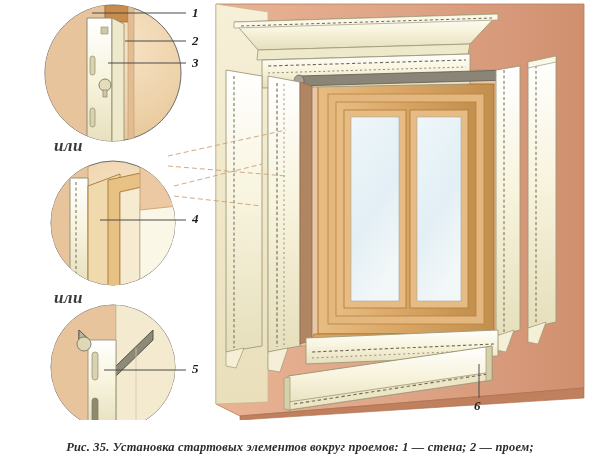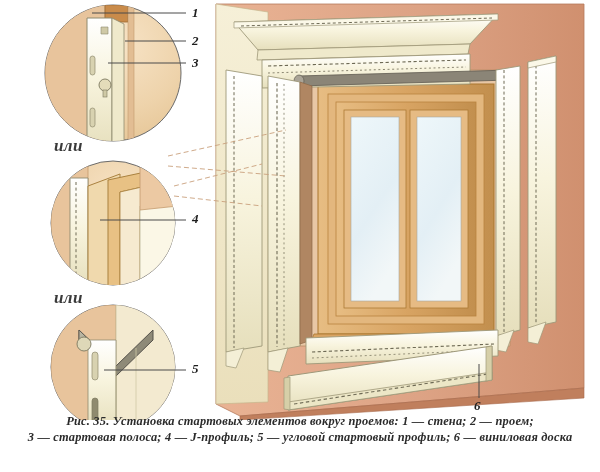--- a/index.html
+++ b/index.html
@@ -2,21 +2,21 @@
 <html><head>
 <meta charset="utf-8">
 <style>
   html,body{margin:0;padding:0;background:#ffffff;}
   body{
     width:600px;height:472px;position:relative;overflow:hidden;
     font-family:"Liberation Serif", serif;
   }
   .fig{position:absolute;left:0;top:0;width:600px;height:420px;}
   .caption{
-    position:absolute;left:0;top:414px;width:600px;
+    position:absolute;left:0;top:440px;width:600px;
     text-align:center;
     font-family:"Liberation Serif", serif;
     font-style:italic;font-weight:bold;
     font-size:12.4px;line-height:15.5px;
     color:#2b2b2b;letter-spacing:.2px;
   }
   .caption div{white-space:nowrap;}
   .lbl{
     position:absolute;
     font-family:"Liberation Serif", serif;
@@ -236,14 +236,13 @@
 <div class="lbl" style="left:192px;top:55px;">3</div>
 <div class="lbl" style="left:192px;top:211px;">4</div>
 <div class="lbl" style="left:192px;top:361px;">5</div>
 <div class="lbl" style="left:474px;top:398px;">6</div>
 
 <div class="ili" style="left:54px;top:136px;">или</div>
 <div class="ili" style="left:54px;top:288px;">или</div>
 
 <div class="caption">
   <div>Рис. 35. Установка стартовых элементов вокруг проемов: 1 — стена; 2 — проем;</div>
-  <div>3 — стартовая полоса; 4 — J-профиль; 5 — угловой стартовый профиль; 6 — виниловая доска</div>
 </div>
 
 </body></html>

